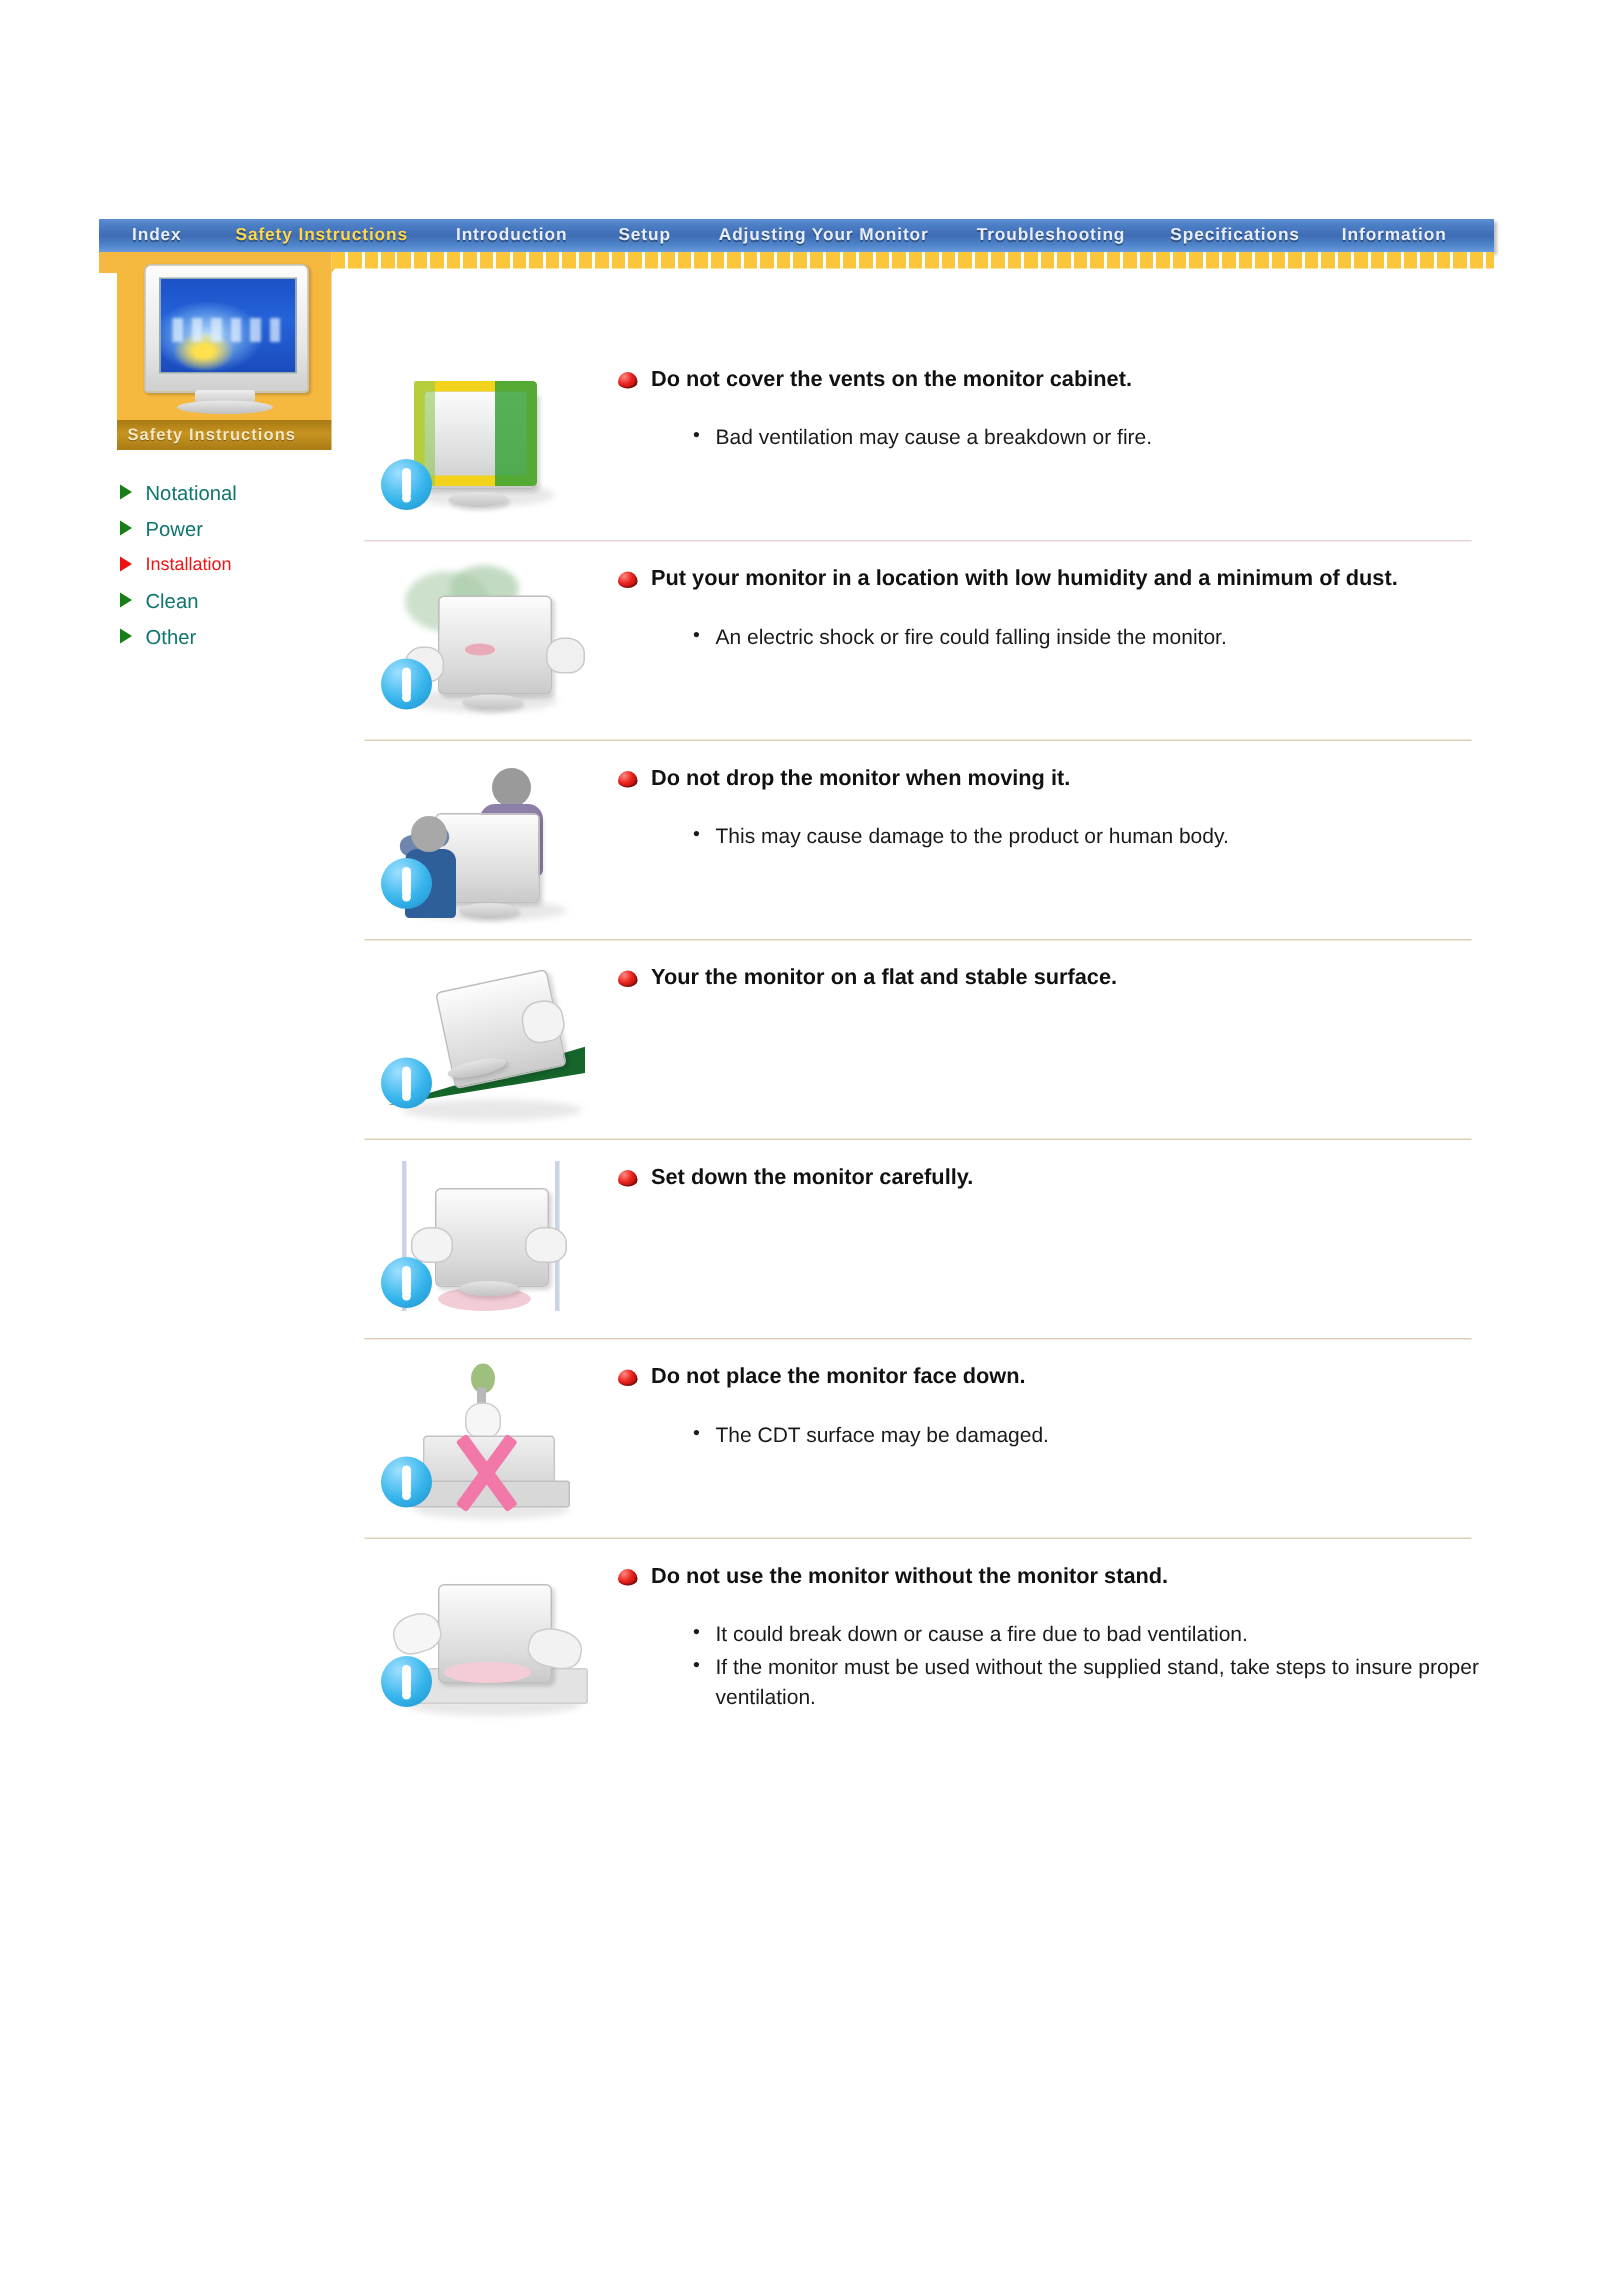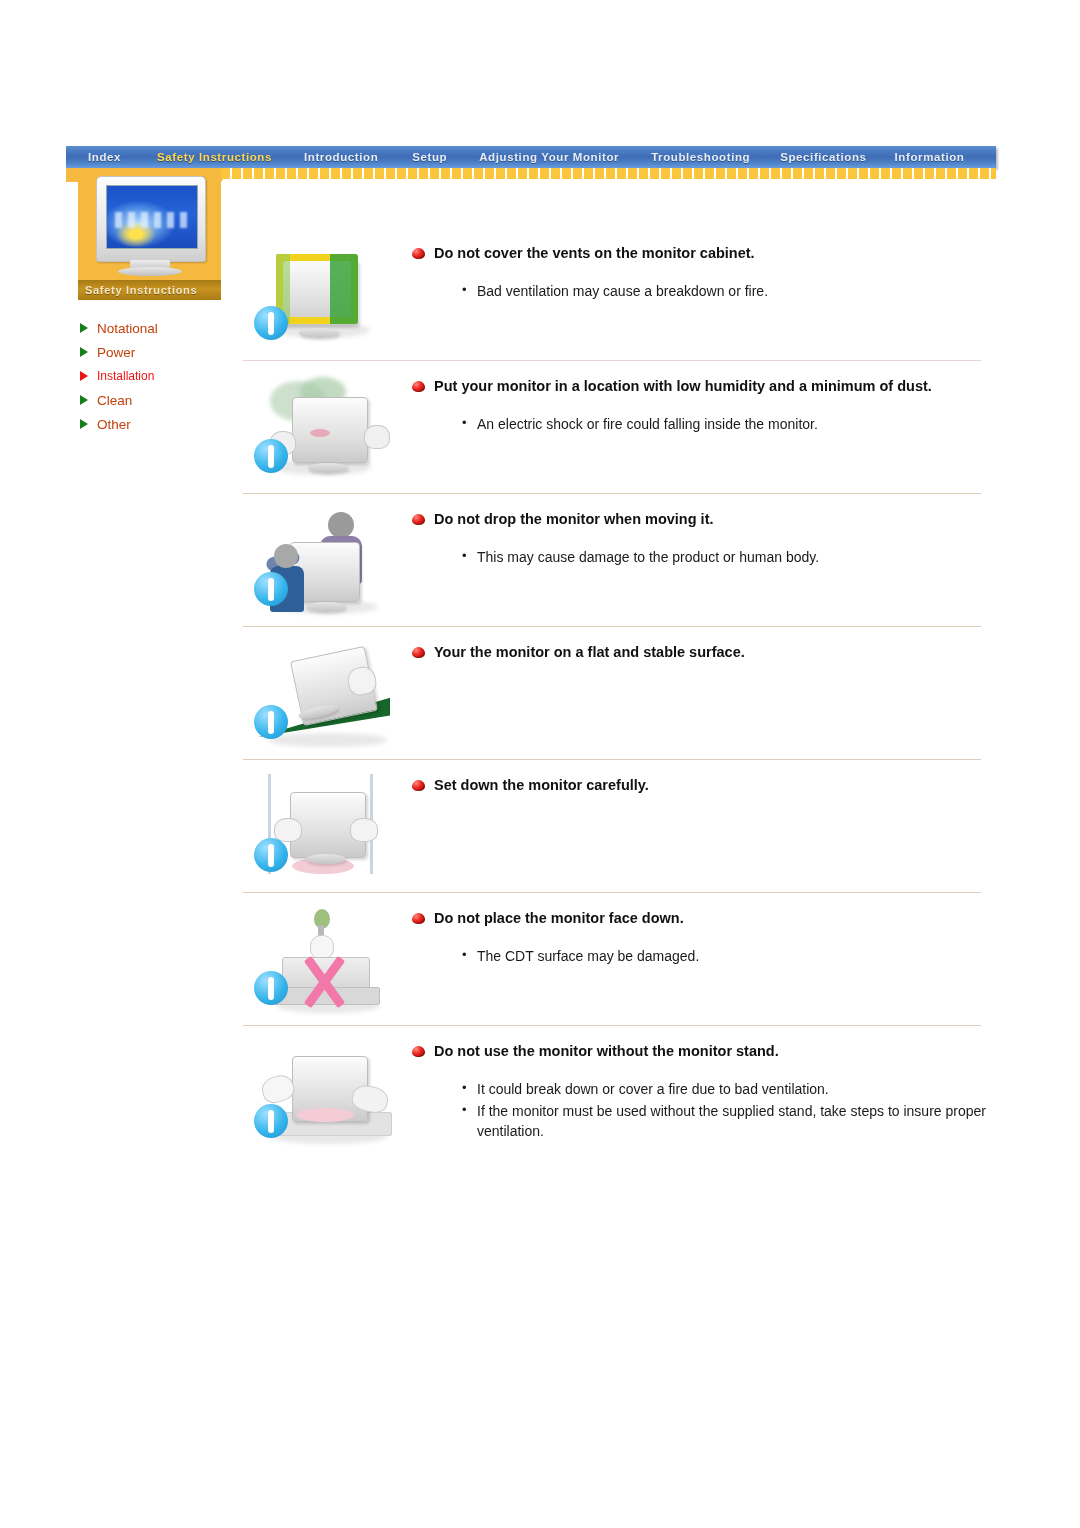--- a/index.html
+++ b/index.html
@@ -173,21 +173,21 @@
   .arrow {
     width: 0; height: 0;
     border-left: 8px solid #187f18;
     border-top: 5px solid transparent;
     border-bottom: 5px solid transparent;
     margin-right: 9px;
     flex: none;
   }
   .sb-link.active .arrow { border-left-color: #ee1111; }
   .sb-label {
-    color: #c2410c;
+    color: #0f766e;
     font-size: 13.5px;
   }
   .sb-link.active .sb-label {
     color: #f01414;
     font-size: 12px;
   }
 
   
   #content {
     position: absolute;
@@ -539,19 +539,19 @@
       <div class="warnbadge">
           <span></span>
         </div>
     </div>
     <div class="blurb">
       <div class="head-row">
         <span class="redbullet"></span>
         <span class="headtxt">Do not use the monitor without the monitor stand.</span>
       </div>
       <ul class="bullets">
-        <li>It could break down or cover a fire due to bad ventilation.</li>
+        <li>It could break down or cause a fire due to bad ventilation.</li>
         <li>If the monitor must be used without the supplied stand, take steps to insure proper ventilation.</li>
       </ul>
     </div>
   </div>
 
 </div>
 
 </body></html>

